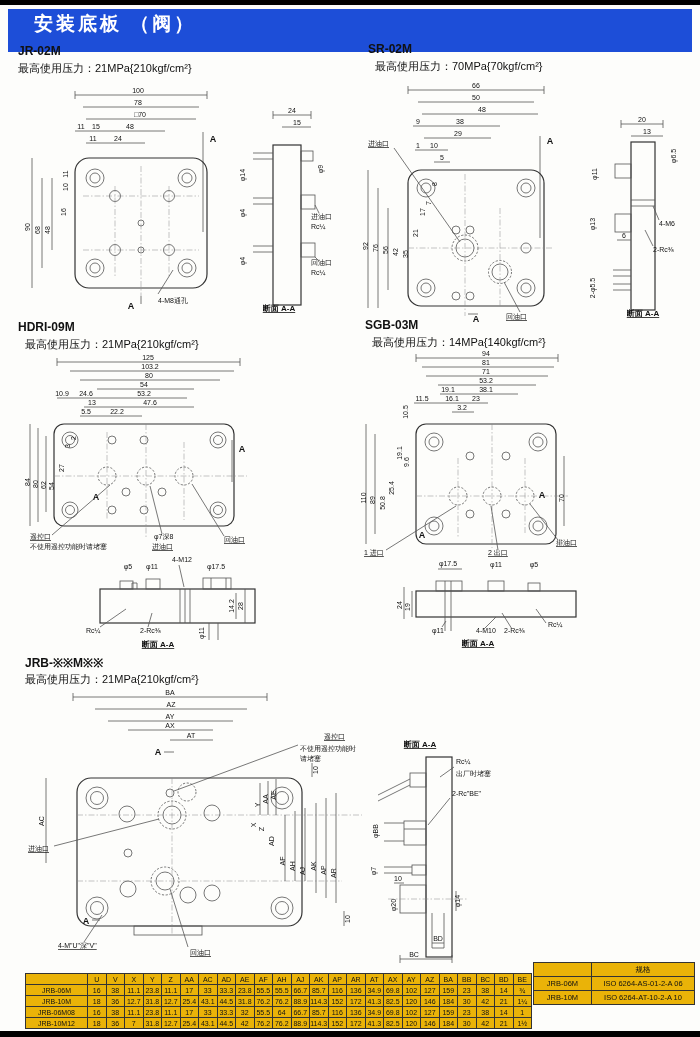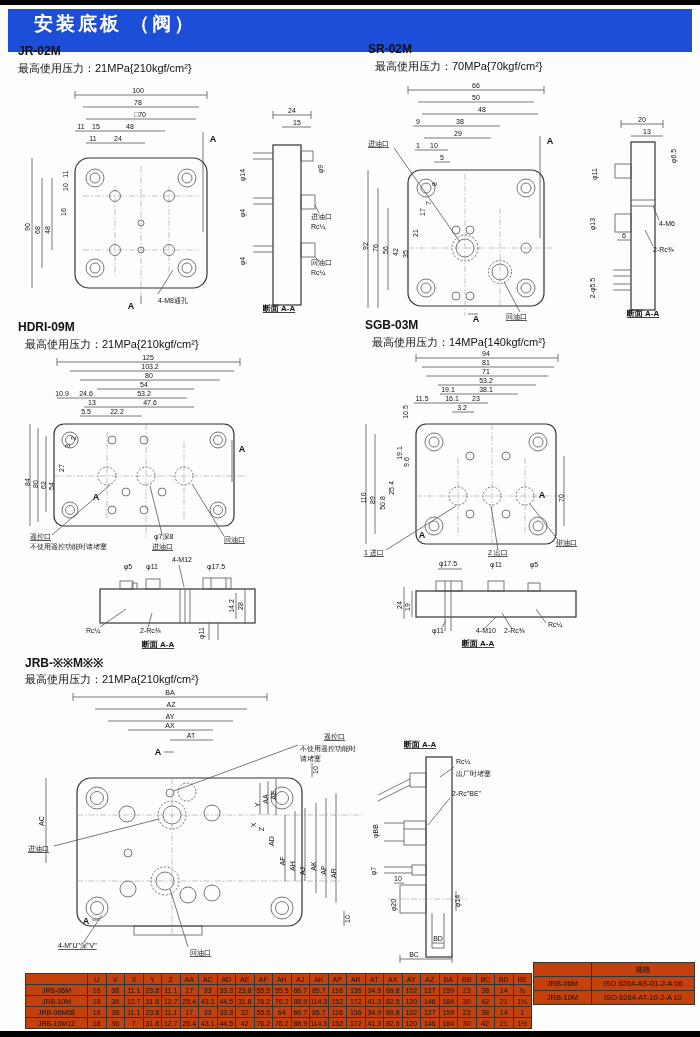--- a/index.html
+++ b/index.html
@@ -13,21 +13,21 @@
   svg{position:absolute;overflow:visible}
   svg line,svg rect,svg circle,svg path{stroke:#555;fill:none;stroke-width:.8}
   svg .plate{stroke:#333;stroke-width:1.2}
   svg .dash{stroke-dasharray:2.2 1.6}
   svg .cl{stroke:#888;stroke-width:.5;stroke-dasharray:6 2 1.5 2}
   svg text{font-size:7px;fill:#111;stroke:none;text-anchor:middle;font-family:"Liberation Sans",sans-serif}
   svg text.ts{text-anchor:start}
   svg text.big{font-size:9px;font-weight:bold}
   svg text.cap{font-size:8px;font-weight:bold}
   svg text.u{text-decoration:underline}
-  table{border-collapse:collapse;table-layout:fixed;background:#c2410c}
+  table{border-collapse:collapse;table-layout:fixed;background:#eab308}
   .dim-table{position:absolute;left:25px;top:973px;width:507px}
   .dim-table th,.dim-table td{border:1px solid #333;font-size:7px;font-weight:normal;text-align:center;
     height:11px;padding:0;overflow:hidden;white-space:nowrap}
   .dim-table th:first-child{width:62px}
   .spec-table{position:absolute;left:533px;top:962px;width:162px}
   .spec-table th,.spec-table td{border:1px solid #333;font-size:7.5px;font-weight:normal;text-align:center;
     height:14px;padding:0;white-space:nowrap}
   .spec-table col.c1{width:58px}
 </style>
 </head>

